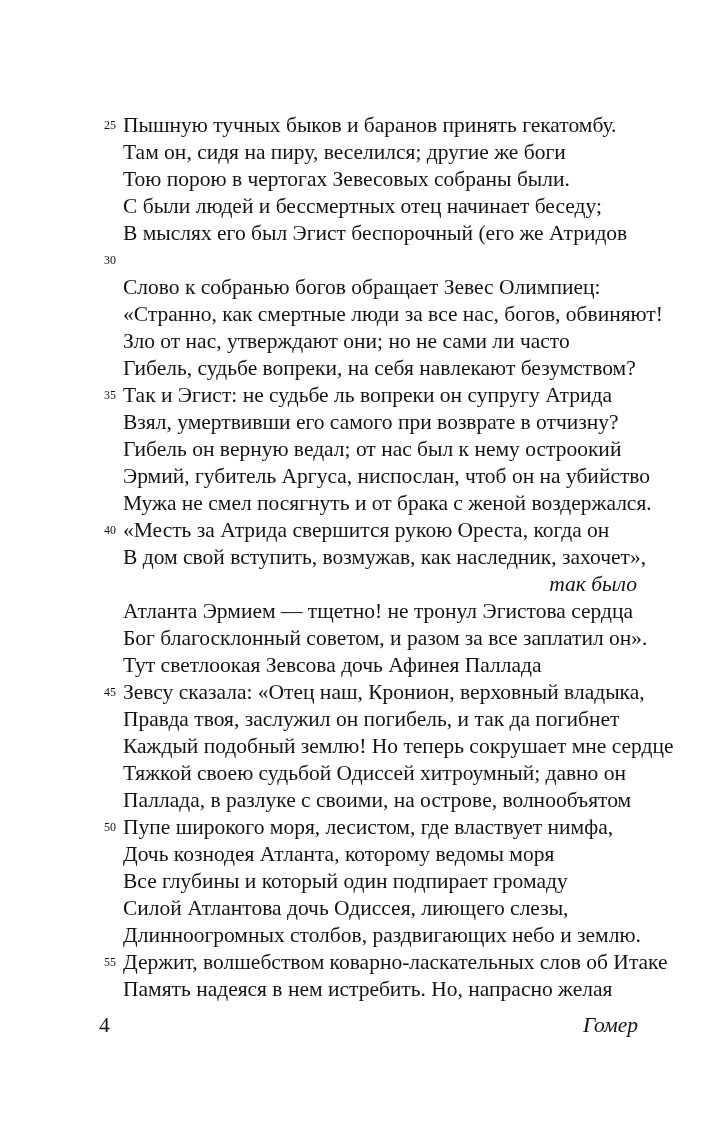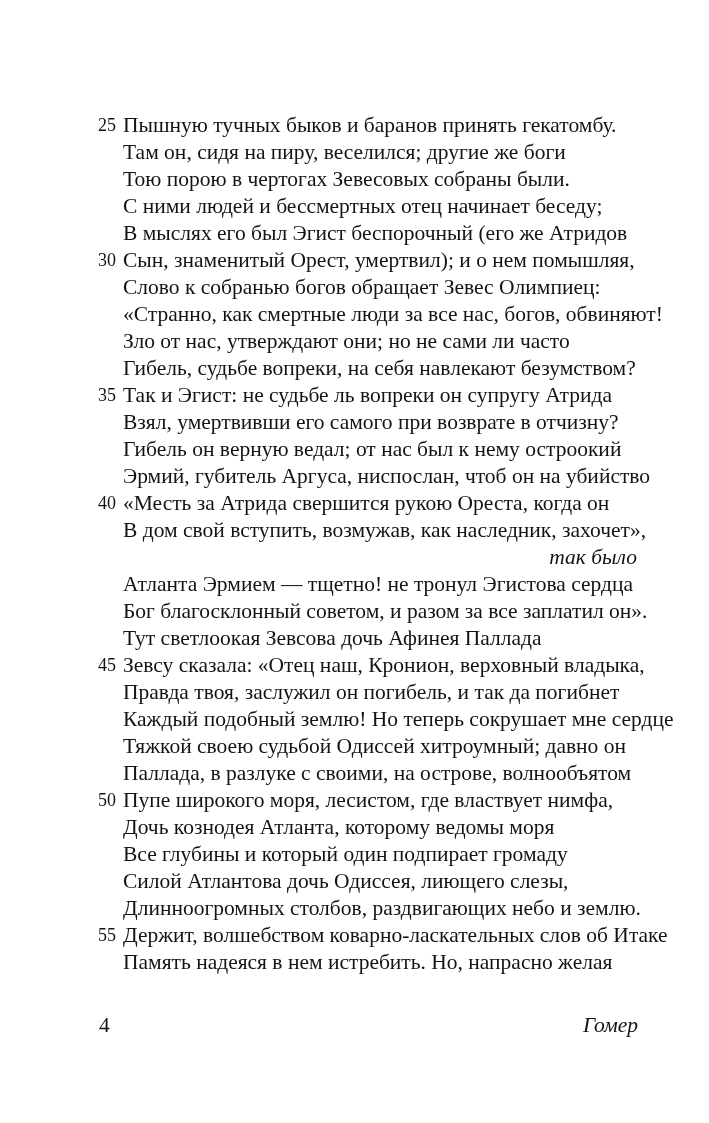--- a/index.html
+++ b/index.html
@@ -32,21 +32,21 @@
   .verse-line.align-right {
     text-align: right;
     font-style: italic;
   }
   .line-num {
     position: absolute;
     top: 0;
     right: calc(100% + 7px);
     width: 42px;
     text-align: right;
-    font-size: 18px;
+    font-size: 12px;
     line-height: 27px;
     white-space: nowrap;
   }
   .footer {
     position: absolute;
     top: 1012px;
     left: 99px;
     right: 71px;
     display: flex;
     justify-content: space-between;
@@ -75,31 +75,30 @@
         <span class="verse-text">Там он, сидя на пиру, веселился; другие же боги</span>
       </div>
 
       <div class="verse-line">
         <span class="line-num"></span>
         <span class="verse-text">Тою порою в чертогах Зевесовых собраны были.</span>
       </div>
 
       <div class="verse-line">
         <span class="line-num"></span>
-        <span class="verse-text">С ними людей и бессмертных отец начинает беседу;</span>
+        <span class="verse-text">С были людей и бессмертных отец начинает беседу;</span>
       </div>
 
       <div class="verse-line">
         <span class="line-num"></span>
         <span class="verse-text">В мыслях его был Эгист беспорочный (его же Атридов</span>
       </div>
 
       <div class="verse-line">
         <span class="line-num">30</span>
-        <span class="verse-text">Сын, знаменитый Орест, умертвил); и о нем помышляя,</span>
       </div>
 
       <div class="verse-line">
         <span class="line-num"></span>
         <span class="verse-text">Слово к собранью богов обращает Зевес Олимпиец:</span>
       </div>
 
       <div class="verse-line">
         <span class="line-num"></span>
         <span class="verse-text">«Странно, как смертные люди за все нас, богов, обвиняют!</span>
@@ -128,20 +127,24 @@
       <div class="verse-line">
         <span class="line-num"></span>
         <span class="verse-text">Гибель он верную ведал; от нас был к нему остроокий</span>
       </div>
 
       <div class="verse-line">
         <span class="line-num"></span>
         <span class="verse-text">Эрмий, губитель Аргуса, ниспослан, чтоб он на убийство</span>
       </div>
 
+      <div class="verse-line">
+        <span class="line-num"></span>
+        <span class="verse-text">Мужа не смел посягнуть и от брака с женой воздержался.</span>
+      </div>
 
       <div class="verse-line">
         <span class="line-num">40</span>
         <span class="verse-text">«Месть за Атрида свершится рукою Ореста, когда он</span>
       </div>
 
       <div class="verse-line">
         <span class="line-num"></span>
         <span class="verse-text">В дом свой вступить, возмужав, как наследник, захочет»,</span>
       </div>

